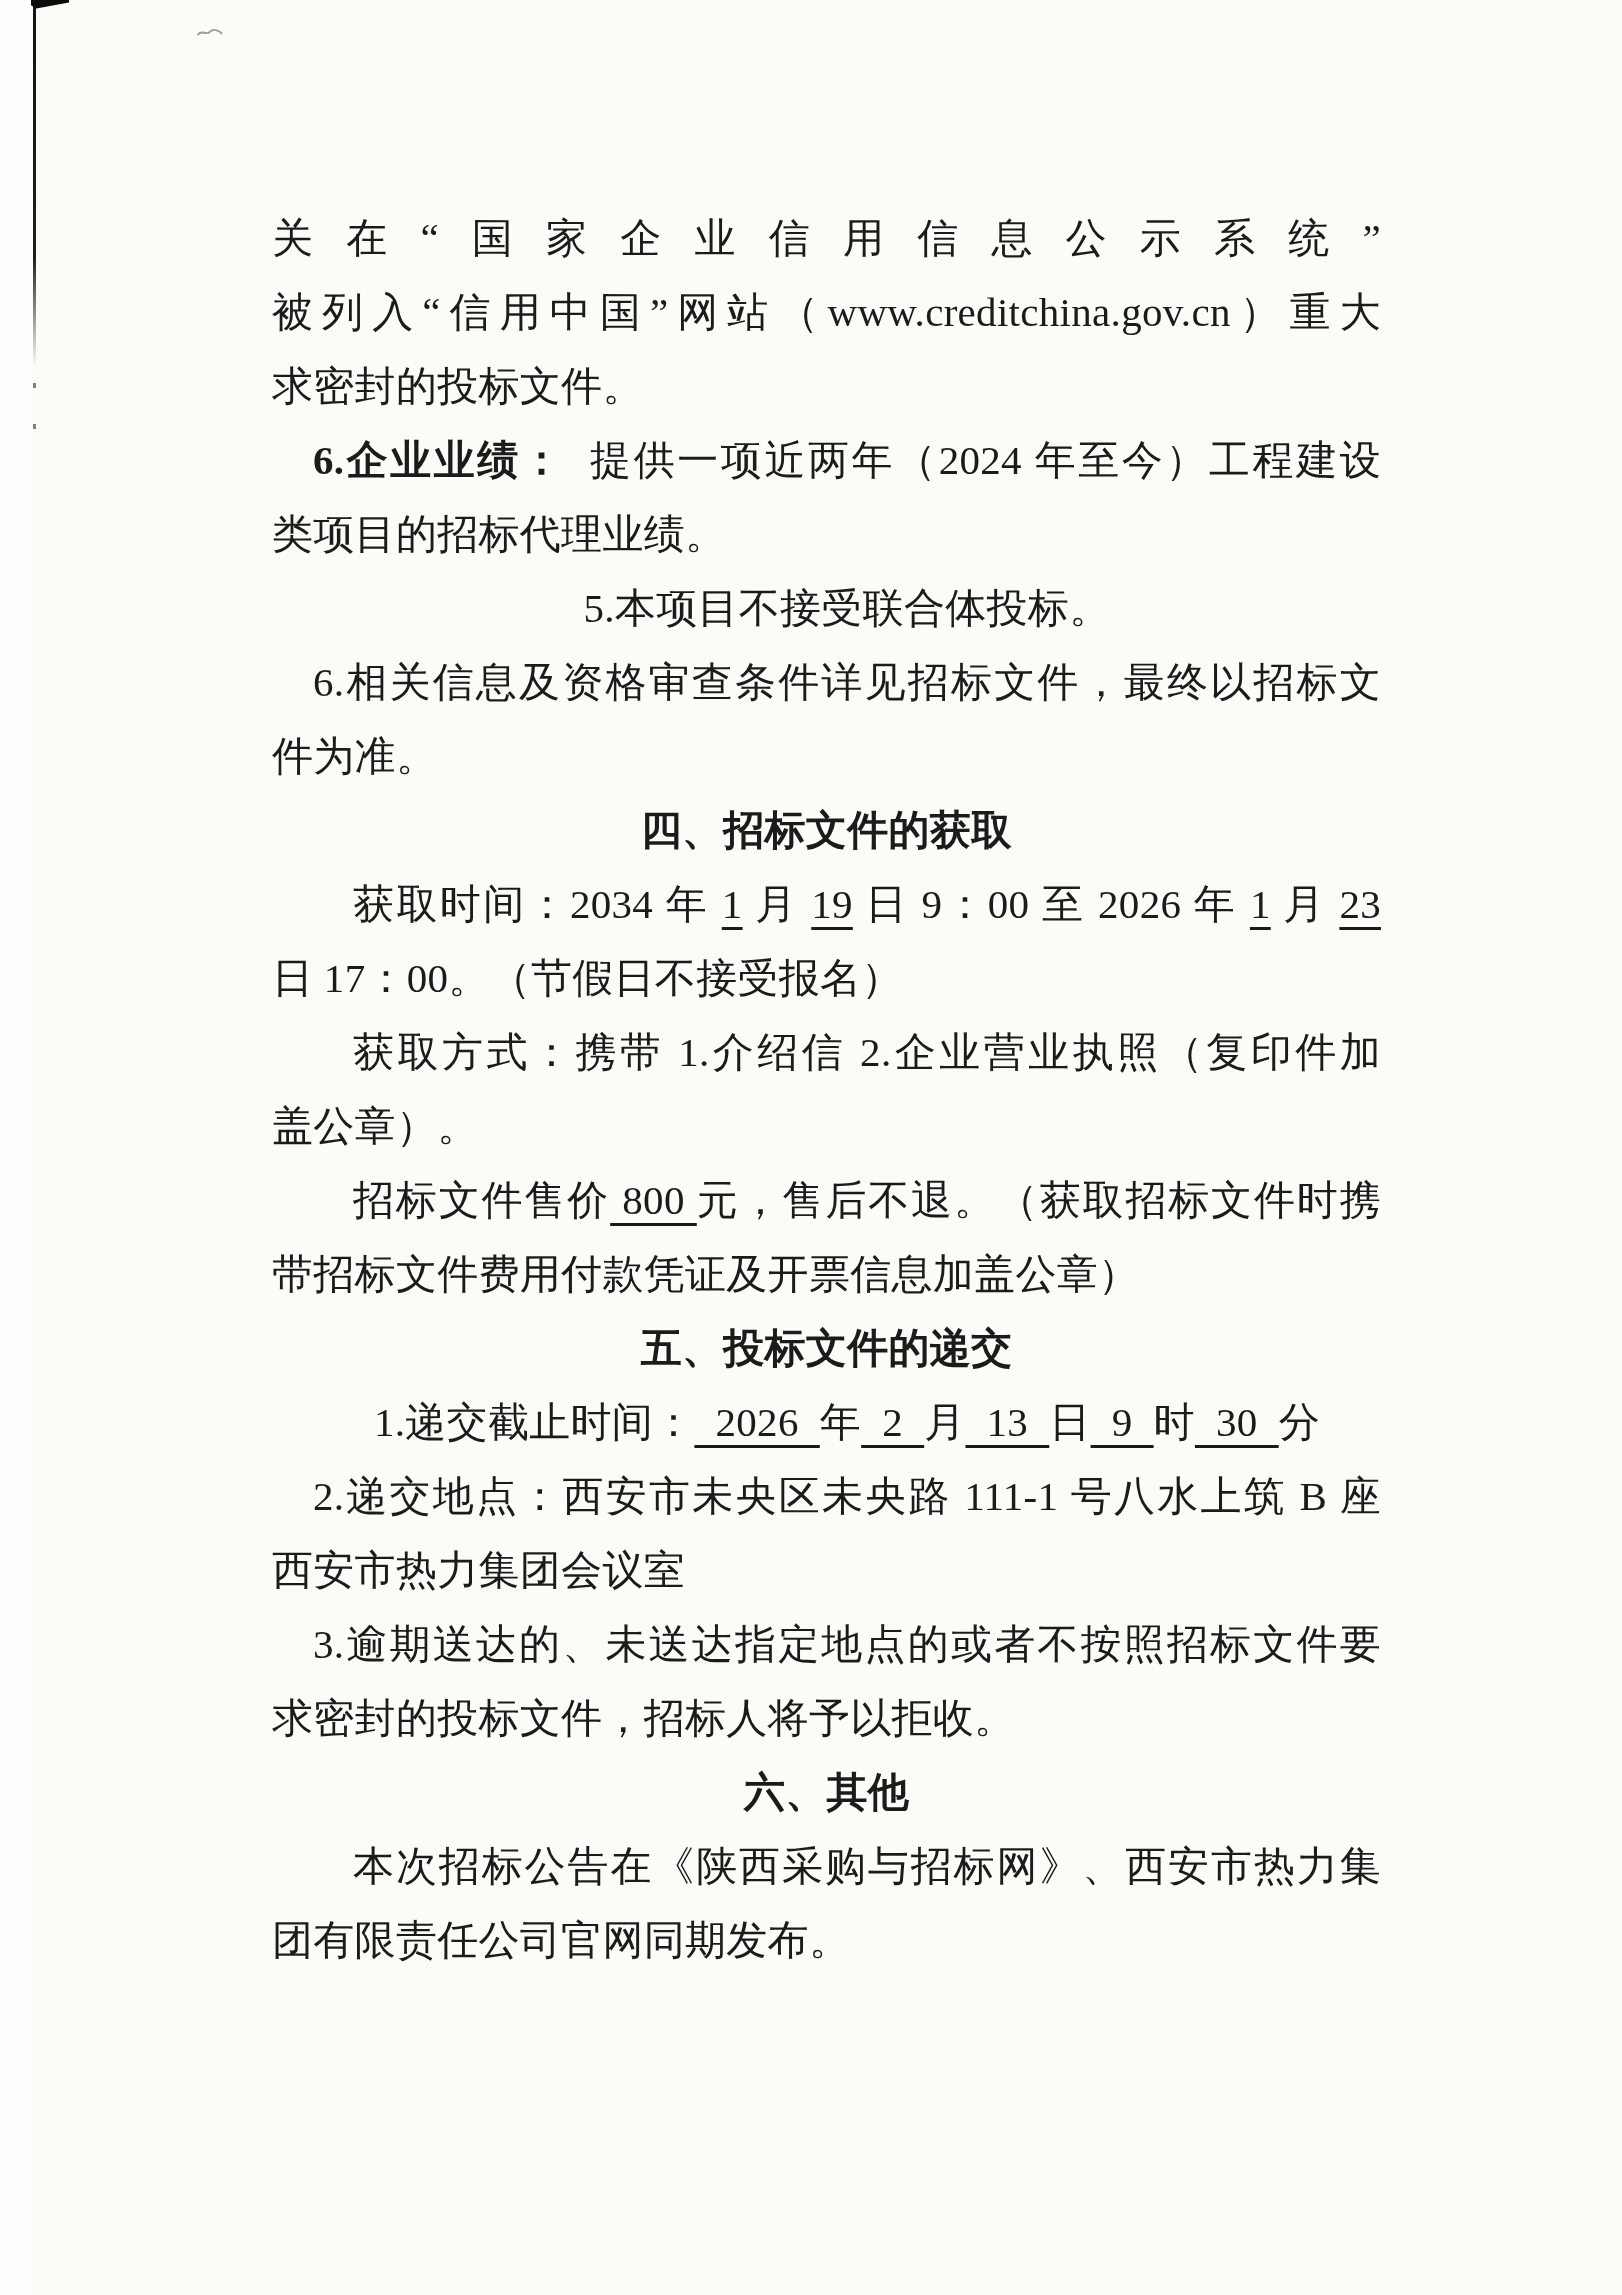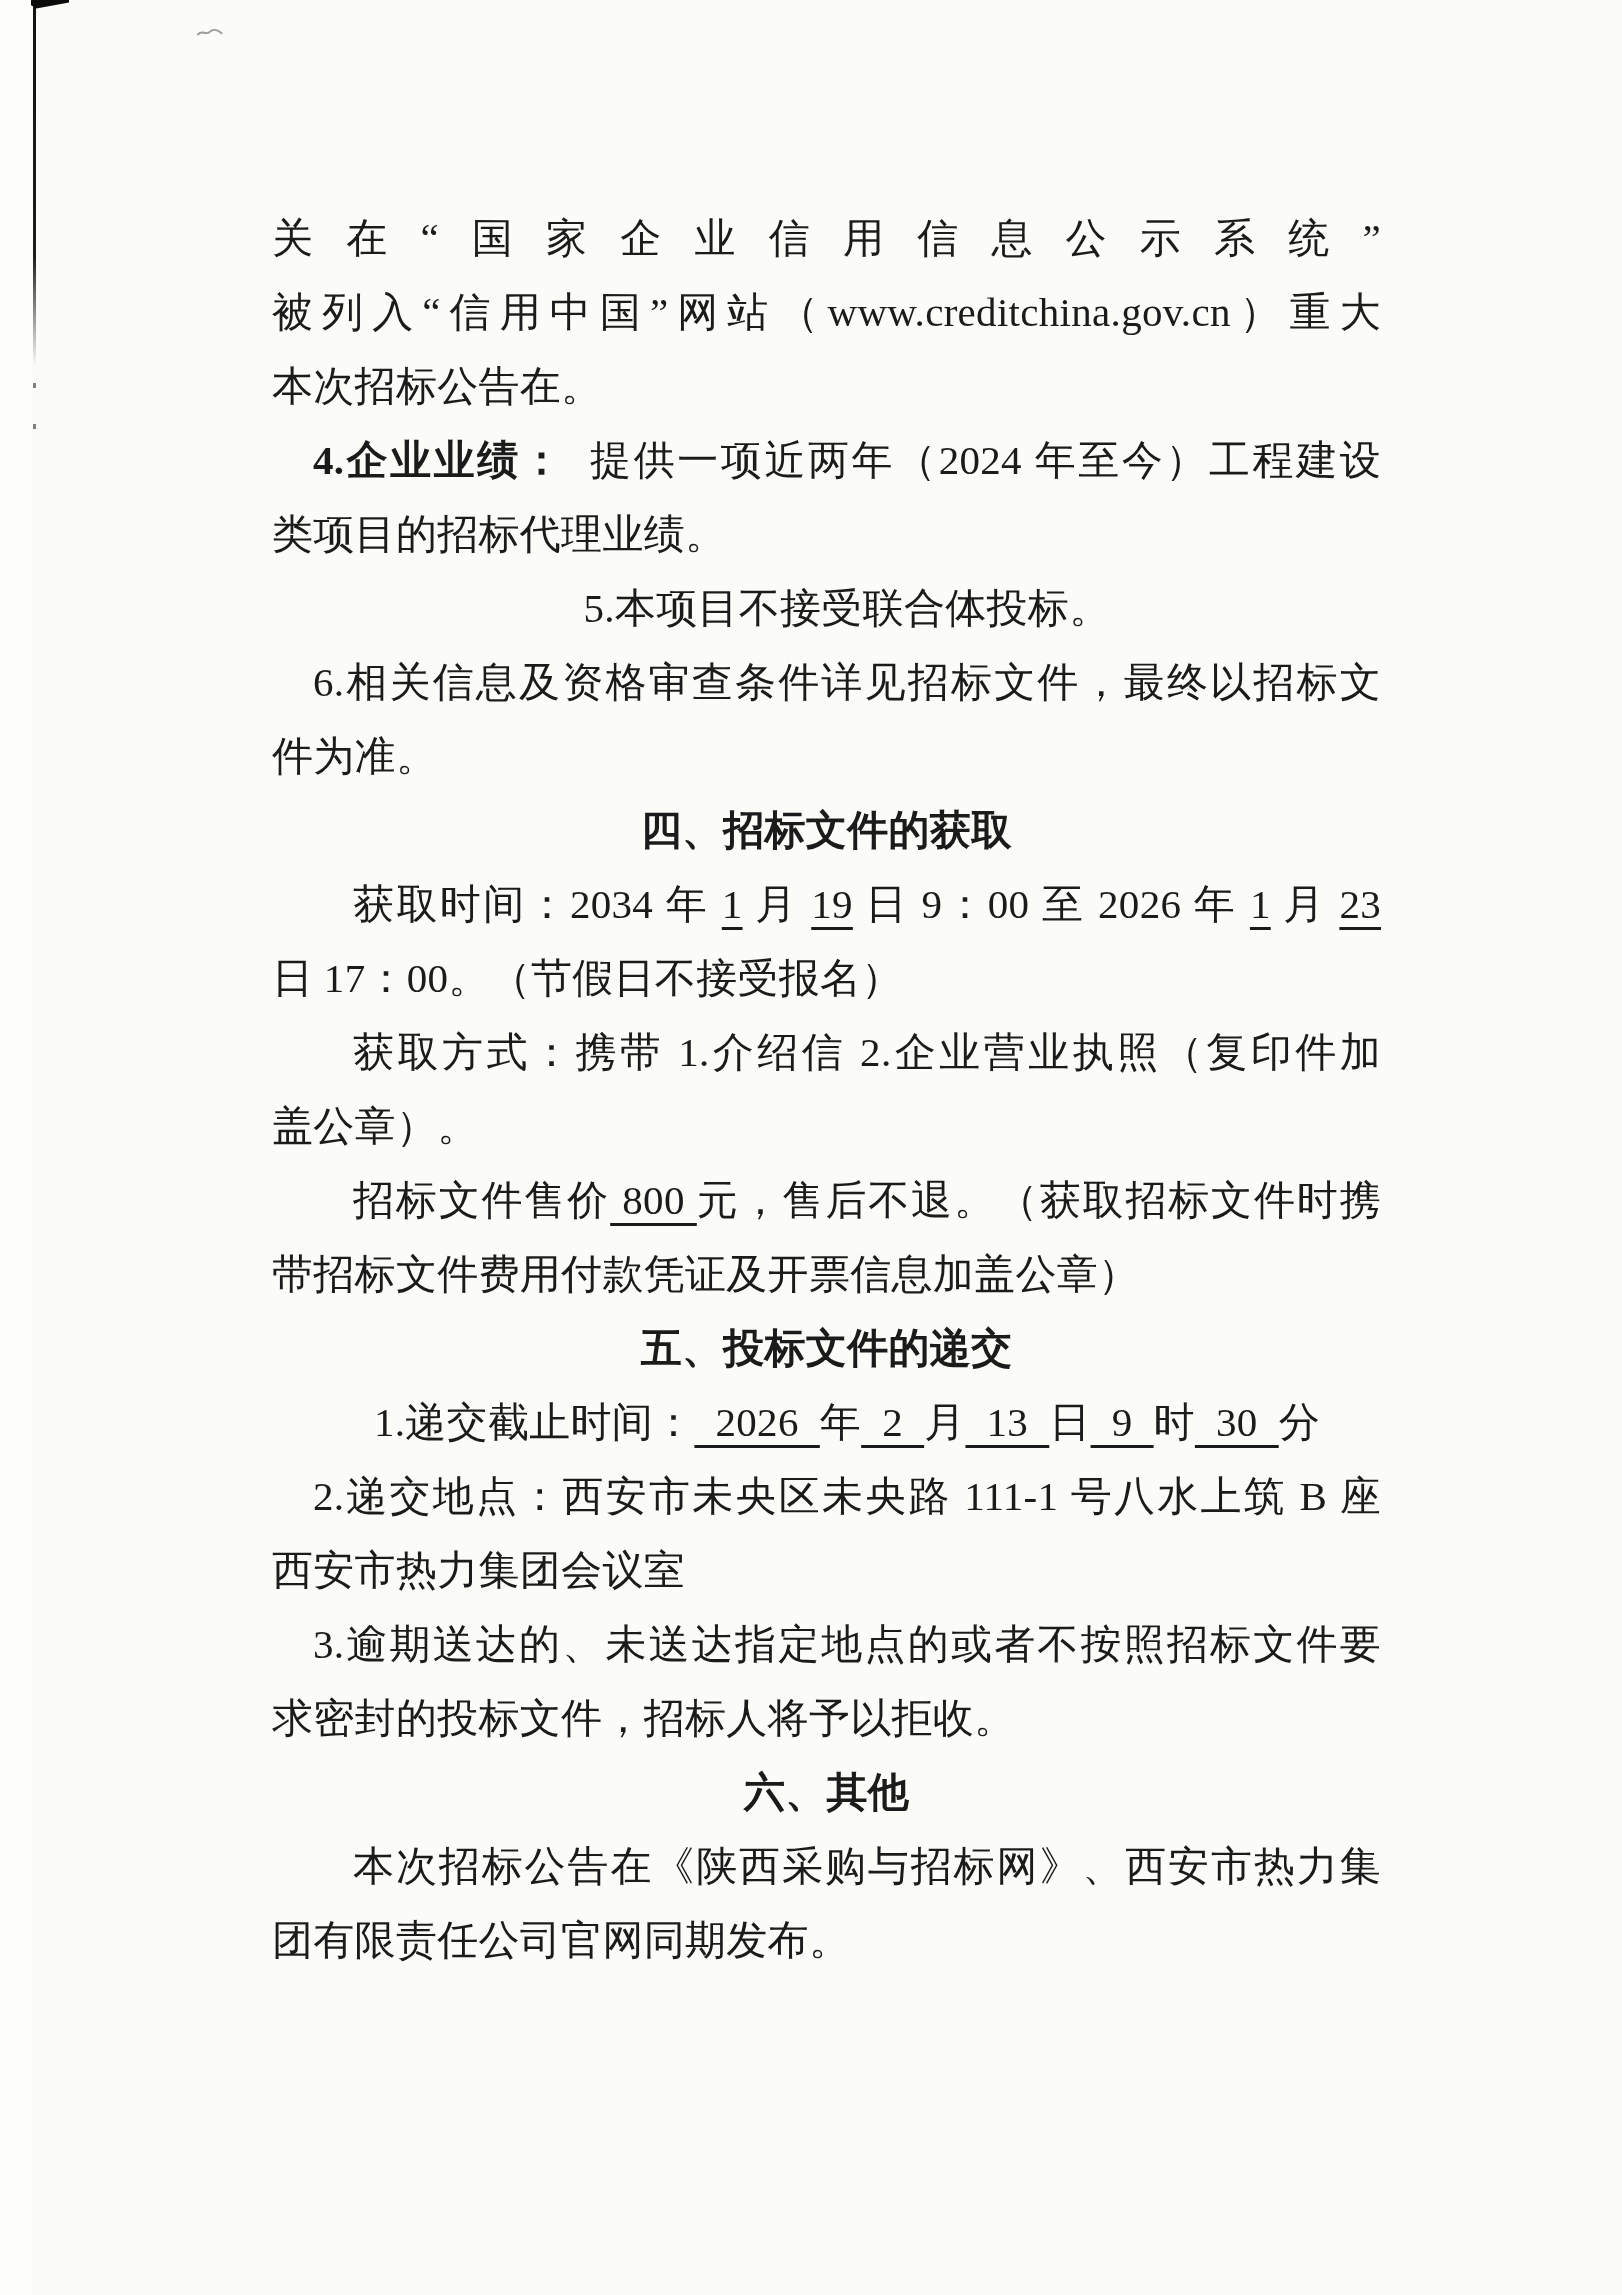--- a/index.html
+++ b/index.html
@@ -81,22 +81,22 @@
         <span>用</span>
         <span>信</span>
         <span>息</span>
         <span>公</span>
         <span>示</span>
         <span>系</span>
         <span>统</span>
         <span>”</span>
       </div>
       <div class="line just"><span>被列入“信用中国”网站（www.creditchina.gov.cn）重大</span></div>
-      <div class="line"><span>本次招标公告在。</span></div>
-      <div class="line just ind1"><span class="b">4.企业业绩：</span><span>  提供一项近两年（2024 年至今）工程建设</span></div>
+      <div class="line"><span>求密封的投标文件。</span></div>
+      <div class="line just ind1"><span class="b">6.企业业绩：</span><span>  提供一项近两年（2024 年至今）工程建设</span></div>
       <div class="line"><span>类项目的招标代理业绩。</span></div>
       <div class="line ind1"><span>5.本项目不接受联合体投标。</span></div>
       <div class="line just ind1"><span>6.相关信息及资格审查条件详见招标文件，最终以招标文</span></div>
       <div class="line"><span>件为准。</span></div>
       <div class="line heading"><span>四、招标文件的获取</span></div>
       <div class="line just ind2"><span>获取时间：2034 年 </span><span class="u">1</span><span> 月 </span><span class="u">19</span><span> 日 9：00 至 2026 年 </span><span class="u">1</span><span> 月 </span><span class="u">23</span></div>
       <div class="line"><span>日 17：00。（节假日不接受报名）</span></div>
       <div class="line just ind2"><span>获取方式：携带 1.介绍信 2.企业营业执照（复印件加</span></div>
       <div class="line"><span>盖公章）。</span></div>
       <div class="line just ind2"><span>招标文件售价</span><span class="u"> 800 </span><span>元，售后不退。（获取招标文件时携</span></div>

